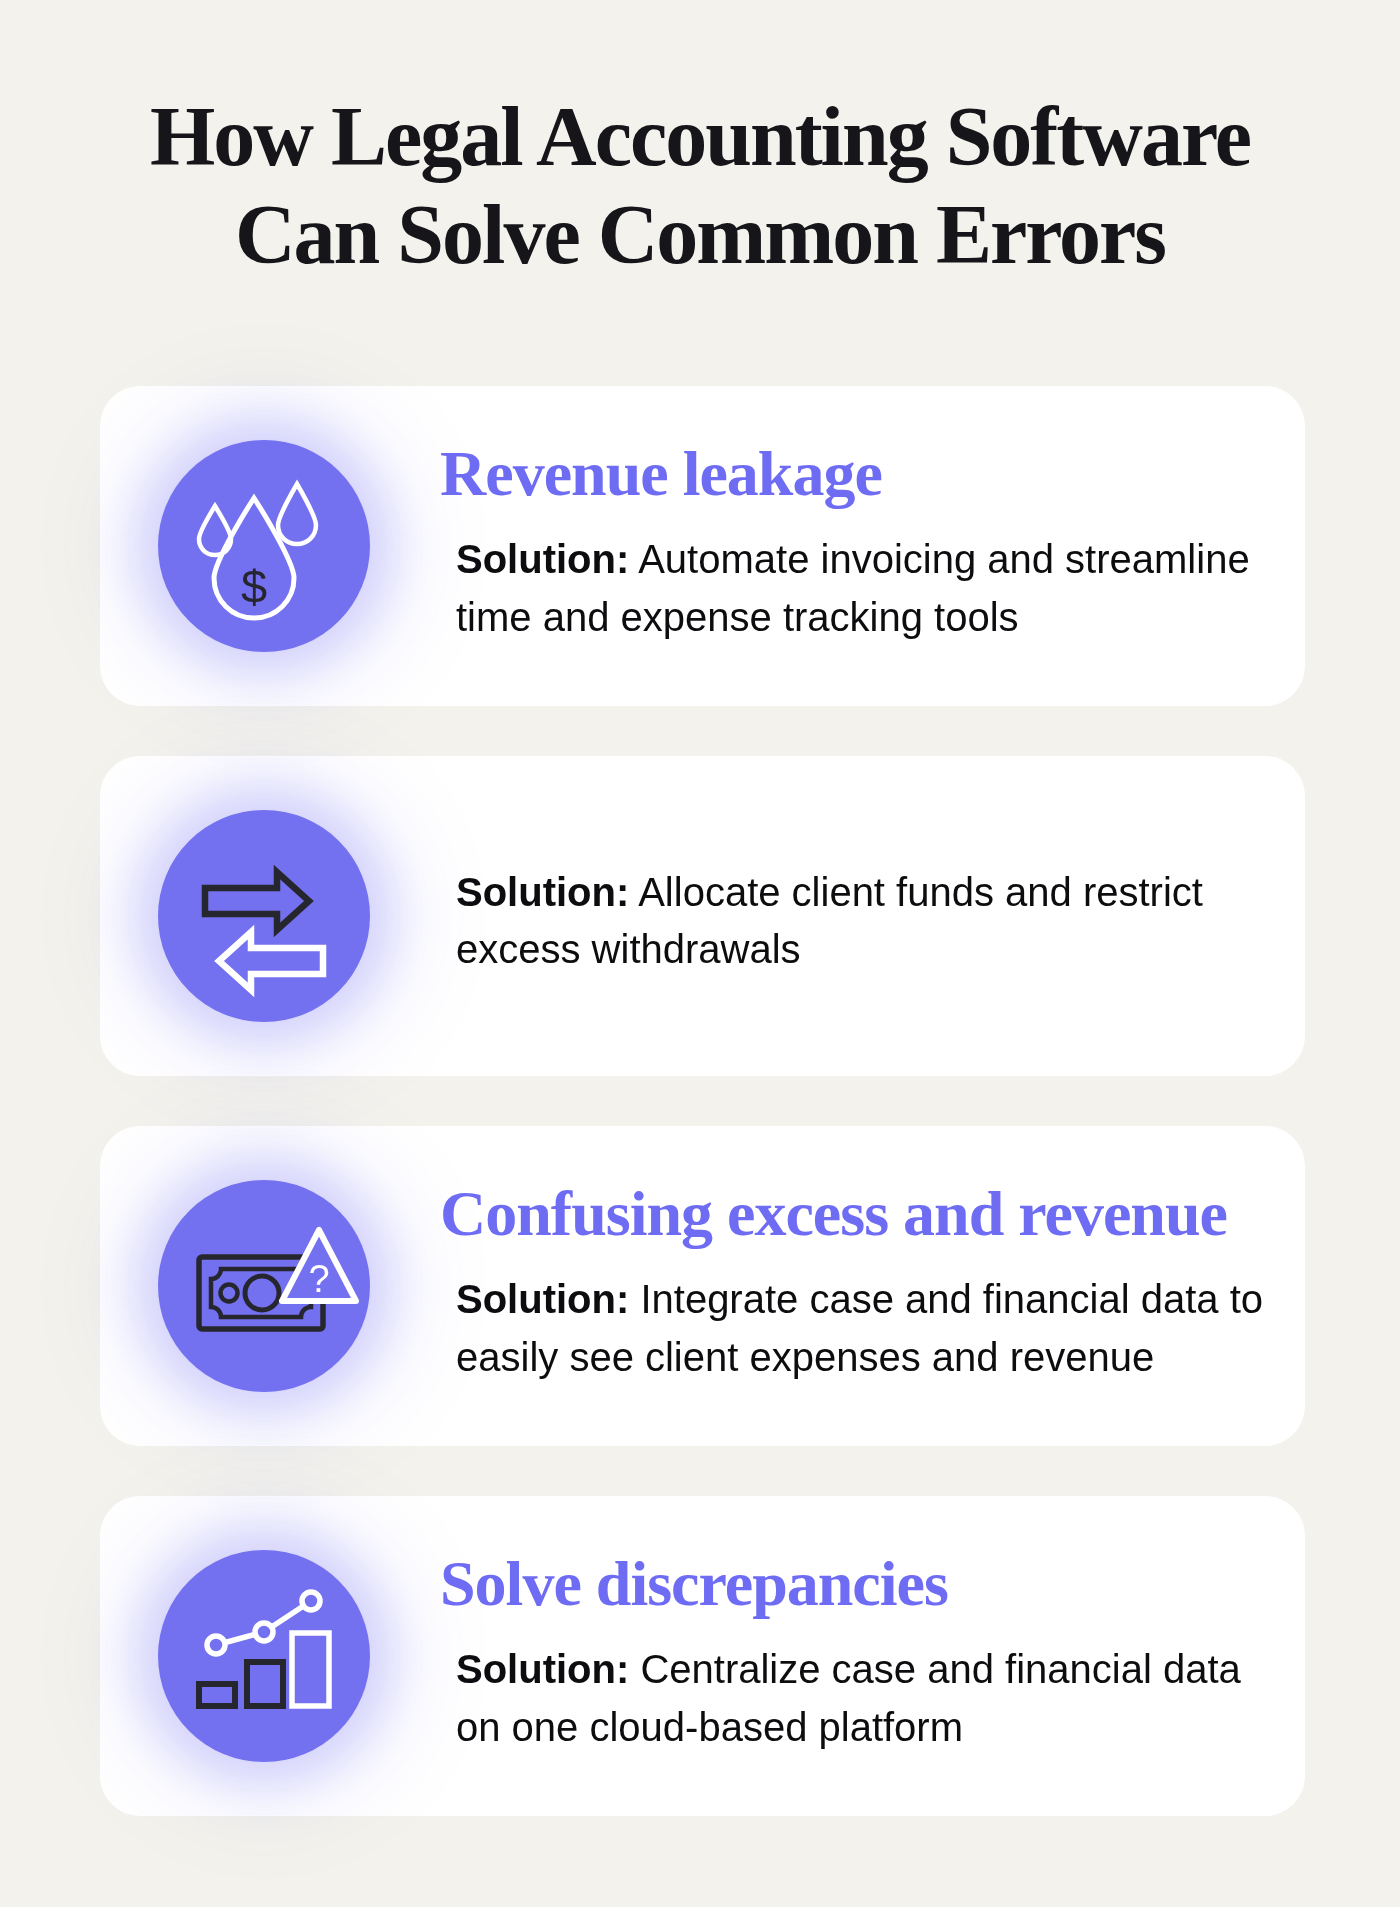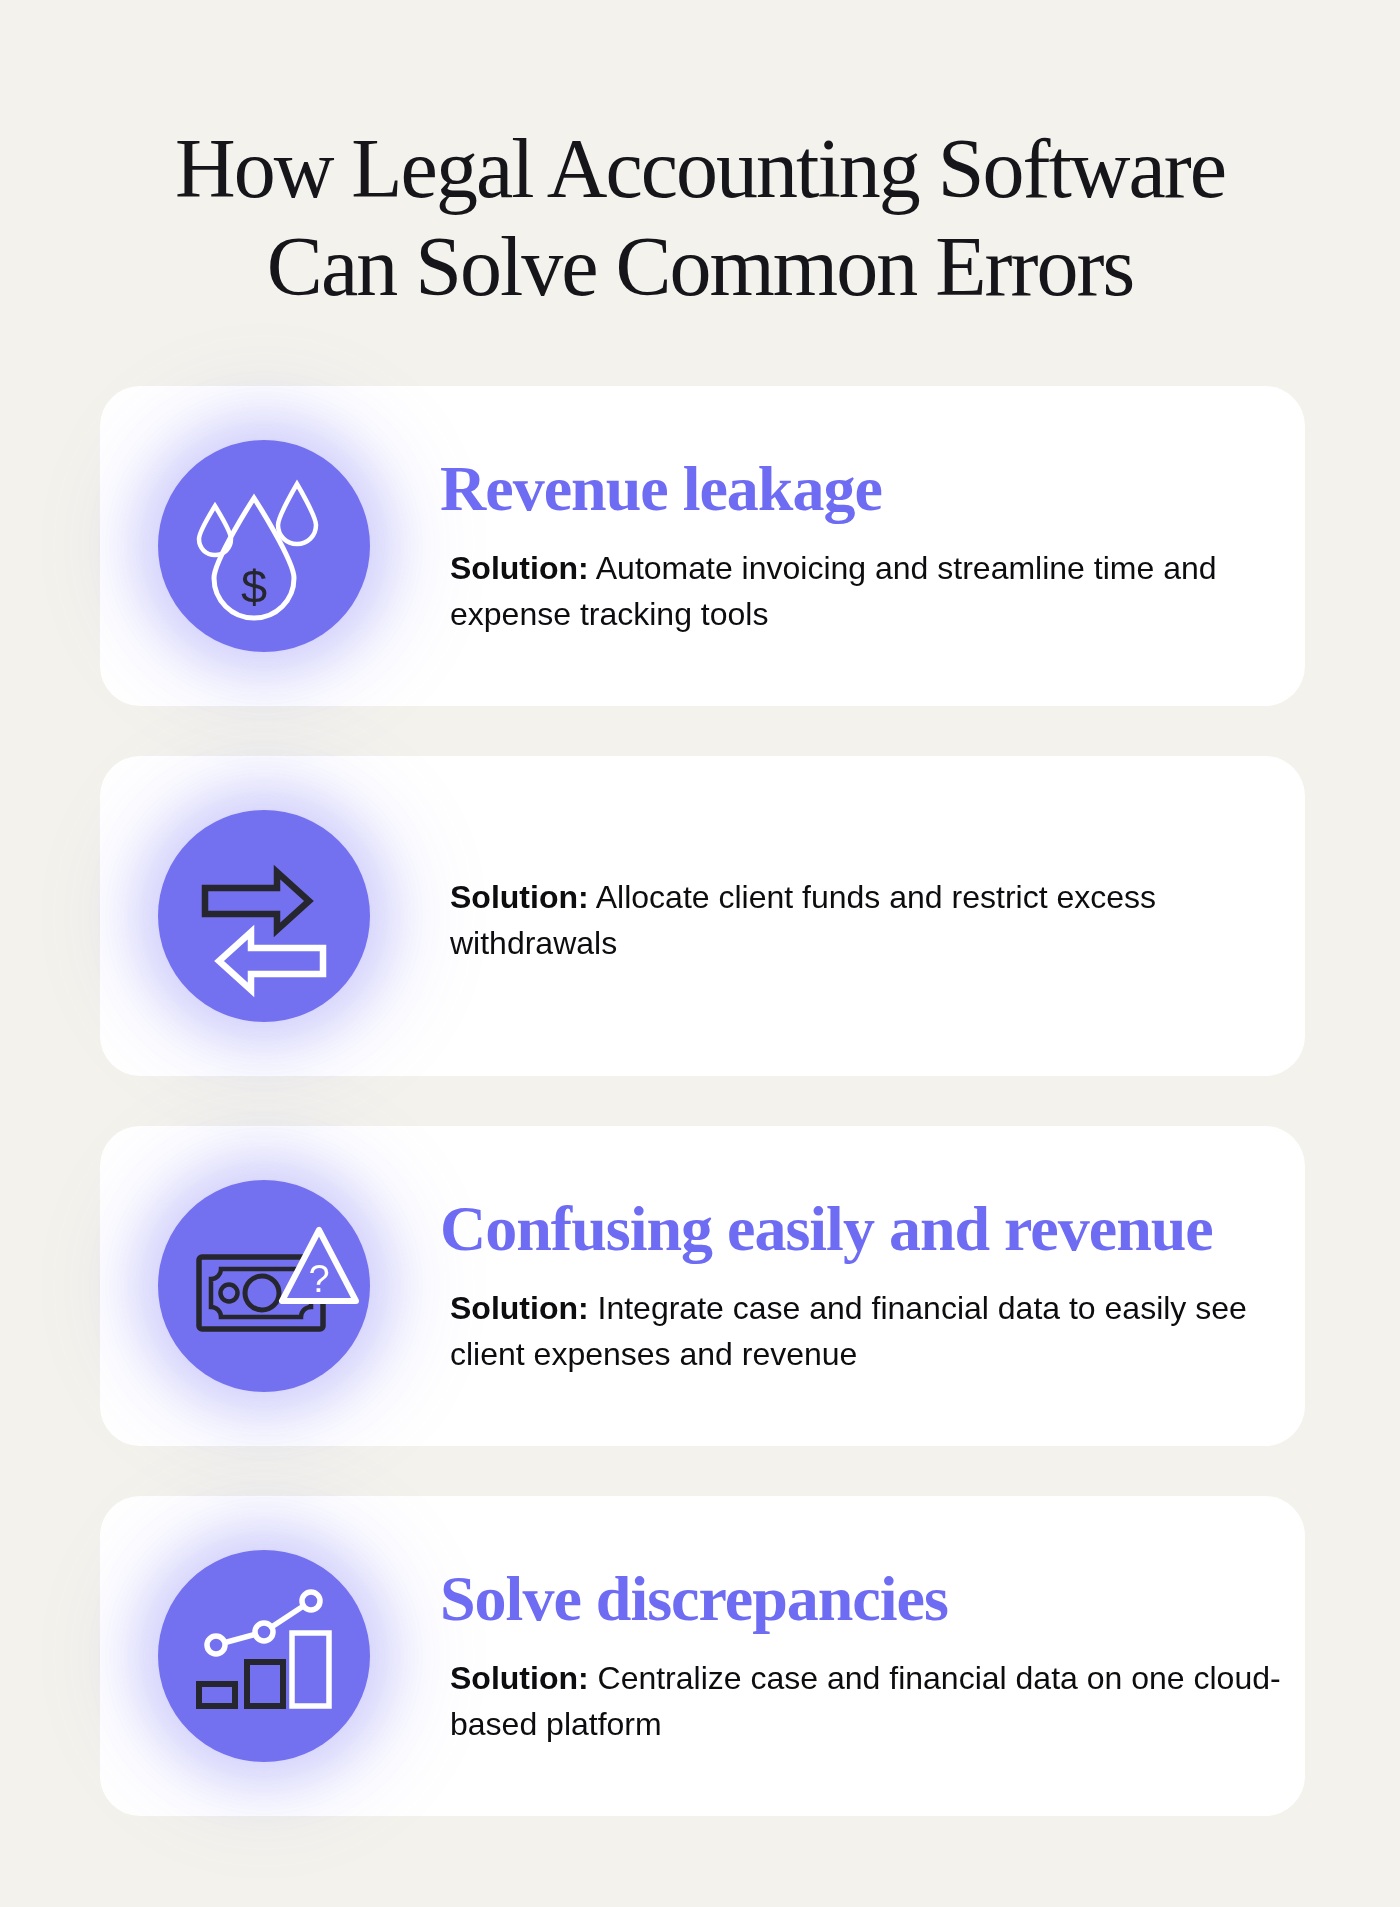--- a/index.html
+++ b/index.html
@@ -10,24 +10,24 @@
     --icon-dark:#26262E;
     --body-text:#0D0D10;
     --title-text:#15151A;
   }
   *{box-sizing:border-box;}
   html,body{margin:0;padding:0;background:var(--background);}
   body{width:1400px;height:1907px;font-family:"Liberation Sans",sans-serif;}
   .canvas{position:relative;width:1400px;height:1907px;overflow:hidden;}
 
   .title{
-    padding-top:120px;
+    padding-top:88px;
     text-align:center;
     font-family:"Liberation Serif",serif;
-    font-weight:400;
+    font-weight:700;
     font-size:84px;
     line-height:1.17;
     letter-spacing:-2px;
     color:var(--title-text);
   }
 
   .cards{
     position:absolute;
     left:100px;
     top:386px;
@@ -80,23 +80,23 @@
   .card-heading{
     margin:0 0 24px 0;
     font-family:"Liberation Serif",serif;
     font-weight:700;
     font-size:64px;
     line-height:1.05;
     letter-spacing:-1px;
     color:var(--heading-purple);
   }
   .card-body{
-    margin:10px;
+    margin:16px;
     max-width:870px;
-    font-size:32px;
+    font-size:40px;
     line-height:1.43;
     color:var(--body-text);
   }
   .card-body strong{font-weight:700;}
 </style>
 </head>
 <body>
 
 <div class="canvas">
 
@@ -145,21 +145,21 @@
             <rect class="stroke-dark" stroke-width="5.5" x="41" y="77" width="124" height="72" rx="3"></rect>
             <path class="stroke-dark" stroke-width="4.5" d="M63 89 H143 A10 10 0 0 0 153 99 V127 A10 10 0 0 0 143 137 H63 A10 10 0 0 0 53 127 V99 A10 10 0 0 0 63 89 Z"></path>
             <circle class="stroke-dark" stroke-width="4.5" cx="71" cy="113" r="8.5"></circle>
             <circle class="stroke-dark" stroke-width="5" cx="104" cy="113" r="17"></circle>
             <path class="stroke-white fill-accent" stroke-width="6" stroke-linejoin="round" d="M161 50 L124 121 H198 Z"></path>
             <text class="glyph-white" x="161" y="112" text-anchor="middle">?</text>
           </svg>
         </div>
       </div>
       <div class="card-text">
-        <h2 class="card-heading">Confusing easily and revenue</h2>
+        <h2 class="card-heading">Confusing excess and revenue</h2>
         <p class="card-body"><strong>Solution:</strong> <span>Integrate case and financial data to easily see client expenses and revenue</span></p>
       </div>
     </div>
 
     <div class="card">
       <div class="icon-wrap">
         <div class="icon-circle">
           <svg viewBox="0 0 212 212" xmlns="http://www.w3.org/2000/svg">
             <polyline class="stroke-white" stroke-width="5.5" points="58,95 106,82 153,51"></polyline>
             <circle class="stroke-white fill-accent" stroke-width="5.5" cx="58" cy="95" r="9"></circle>

